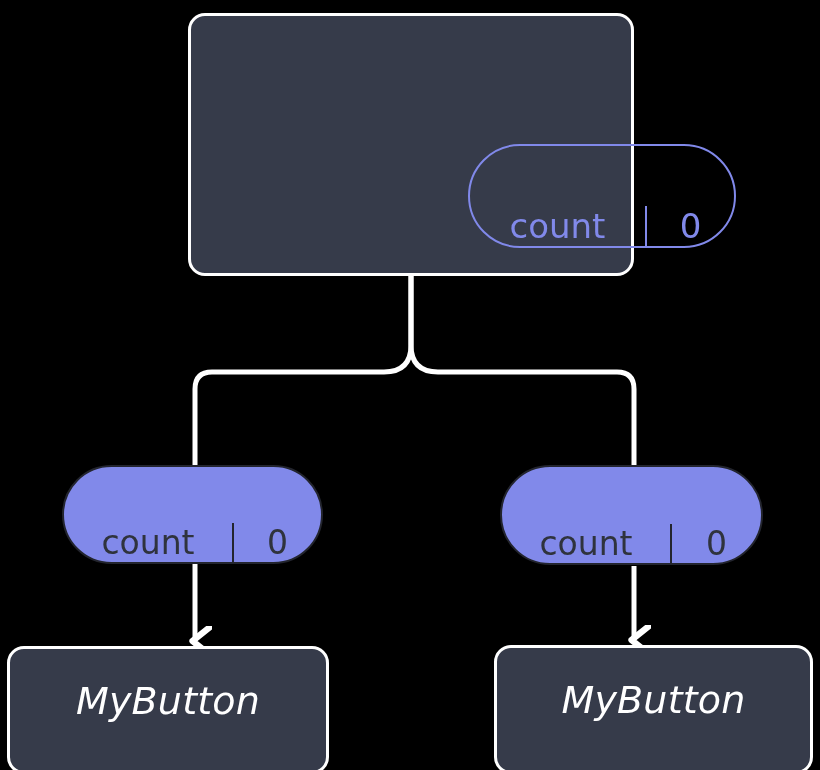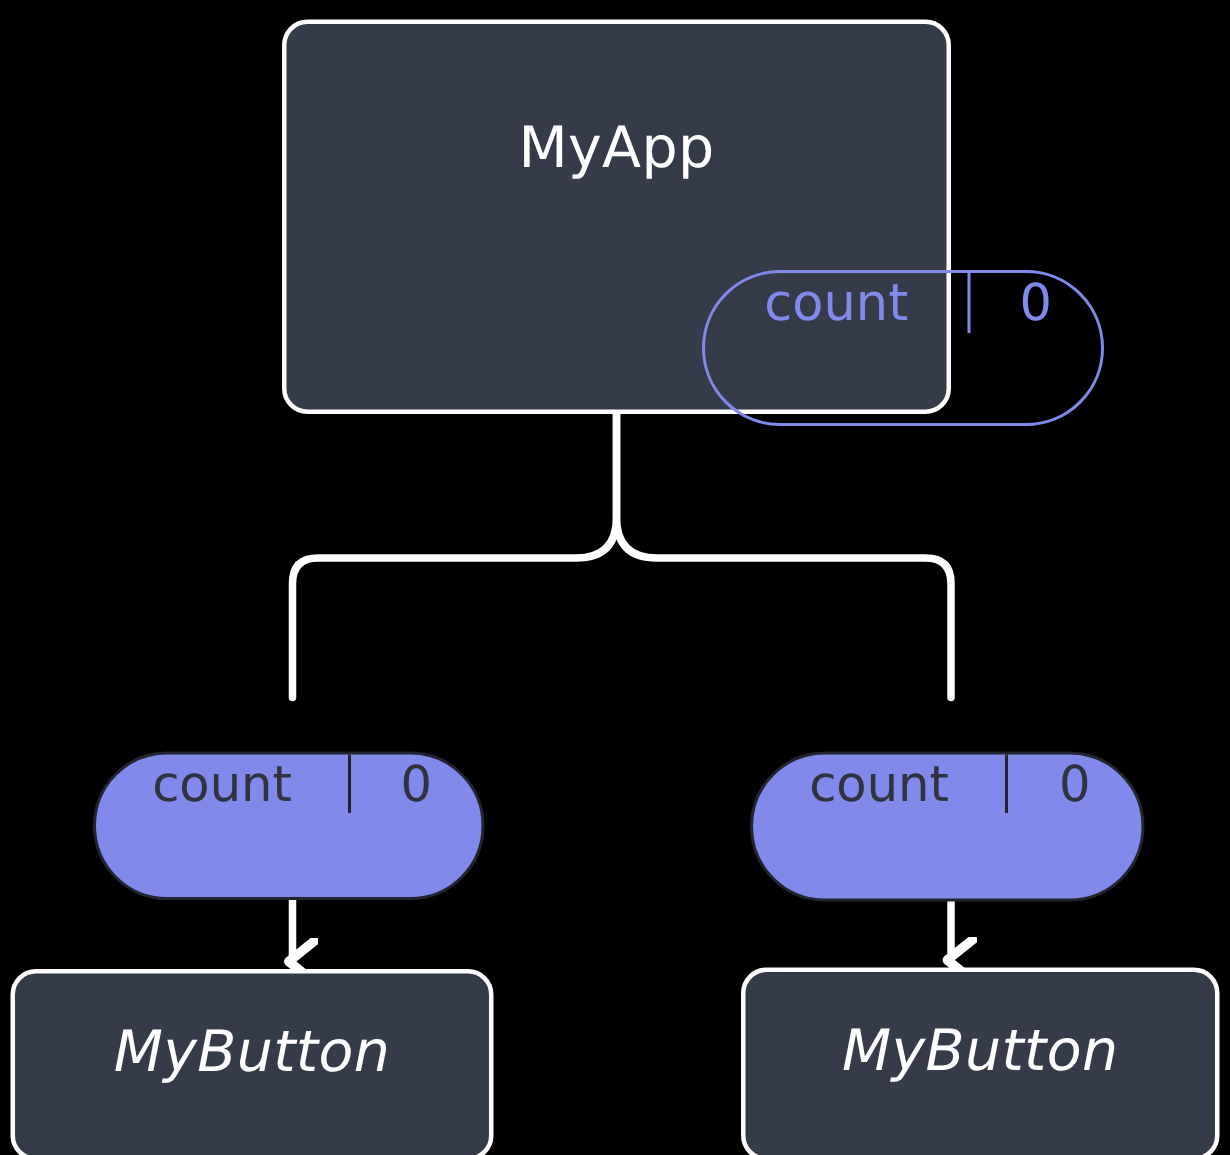--- a/index.html
+++ b/index.html
@@ -50,24 +50,23 @@
 
   #btn-box-left  { left: 7px;   top: 646px; width: 322px; height: 128px; }
   #btn-box-right { left: 494px; top: 645px; width: 319px; height: 129px; }
   .btn-title { top: 30px; font-style: italic; }
 
   
   .pill {
     position: absolute;
     box-sizing: border-box;
     display: flex;
-    align-items: flex-start;
+    align-items: flex-end;
     border-radius: 999px;
     z-index: 3;
-    margin-top: 36px;
   }
   .pill .pill-key,
   .pill .pill-val {
     display: flex;
     align-items: center;
     justify-content: center;
     box-sizing: border-box;
     white-space: nowrap;
   }
 
@@ -125,21 +124,20 @@
     <g>
       <path d="M 411 275 L 411 345 Q 411 372 384 372 L 212 372 Q 195 372 195 389 L 195 465" fill="none" stroke="#ffffff" stroke-width="5" stroke-linecap="round" stroke-linejoin="round"></path>
       <path d="M 411 275 L 411 345 Q 411 372 438 372 L 617 372 Q 634 372 634 389 L 634 465" fill="none" stroke="#ffffff" stroke-width="5" stroke-linecap="round" stroke-linejoin="round"></path>
     </g>
 
     <line x1="195" y1="564" x2="195" y2="641" stroke="#ffffff" stroke-width="5" stroke-linecap="butt" marker-end="url(#arrowhead)"></line>
     <line x1="634" y1="566" x2="634" y2="640" stroke="#ffffff" stroke-width="5" stroke-linecap="butt" marker-end="url(#arrowhead)"></line>
   </svg>
 
   <div id="app-box" class="component-box">
-    <div id="app-title" class="component-title">MyApp</div>
 
     <div id="pill-app" class="pill">
       <div class="pill-key">count</div>
       <div class="pill-val">0</div>
     </div>
   </div>
 
   <div id="pill-left" class="pill pill-filled">
     <div class="pill-key">count</div>
     <div class="pill-val">0</div>

